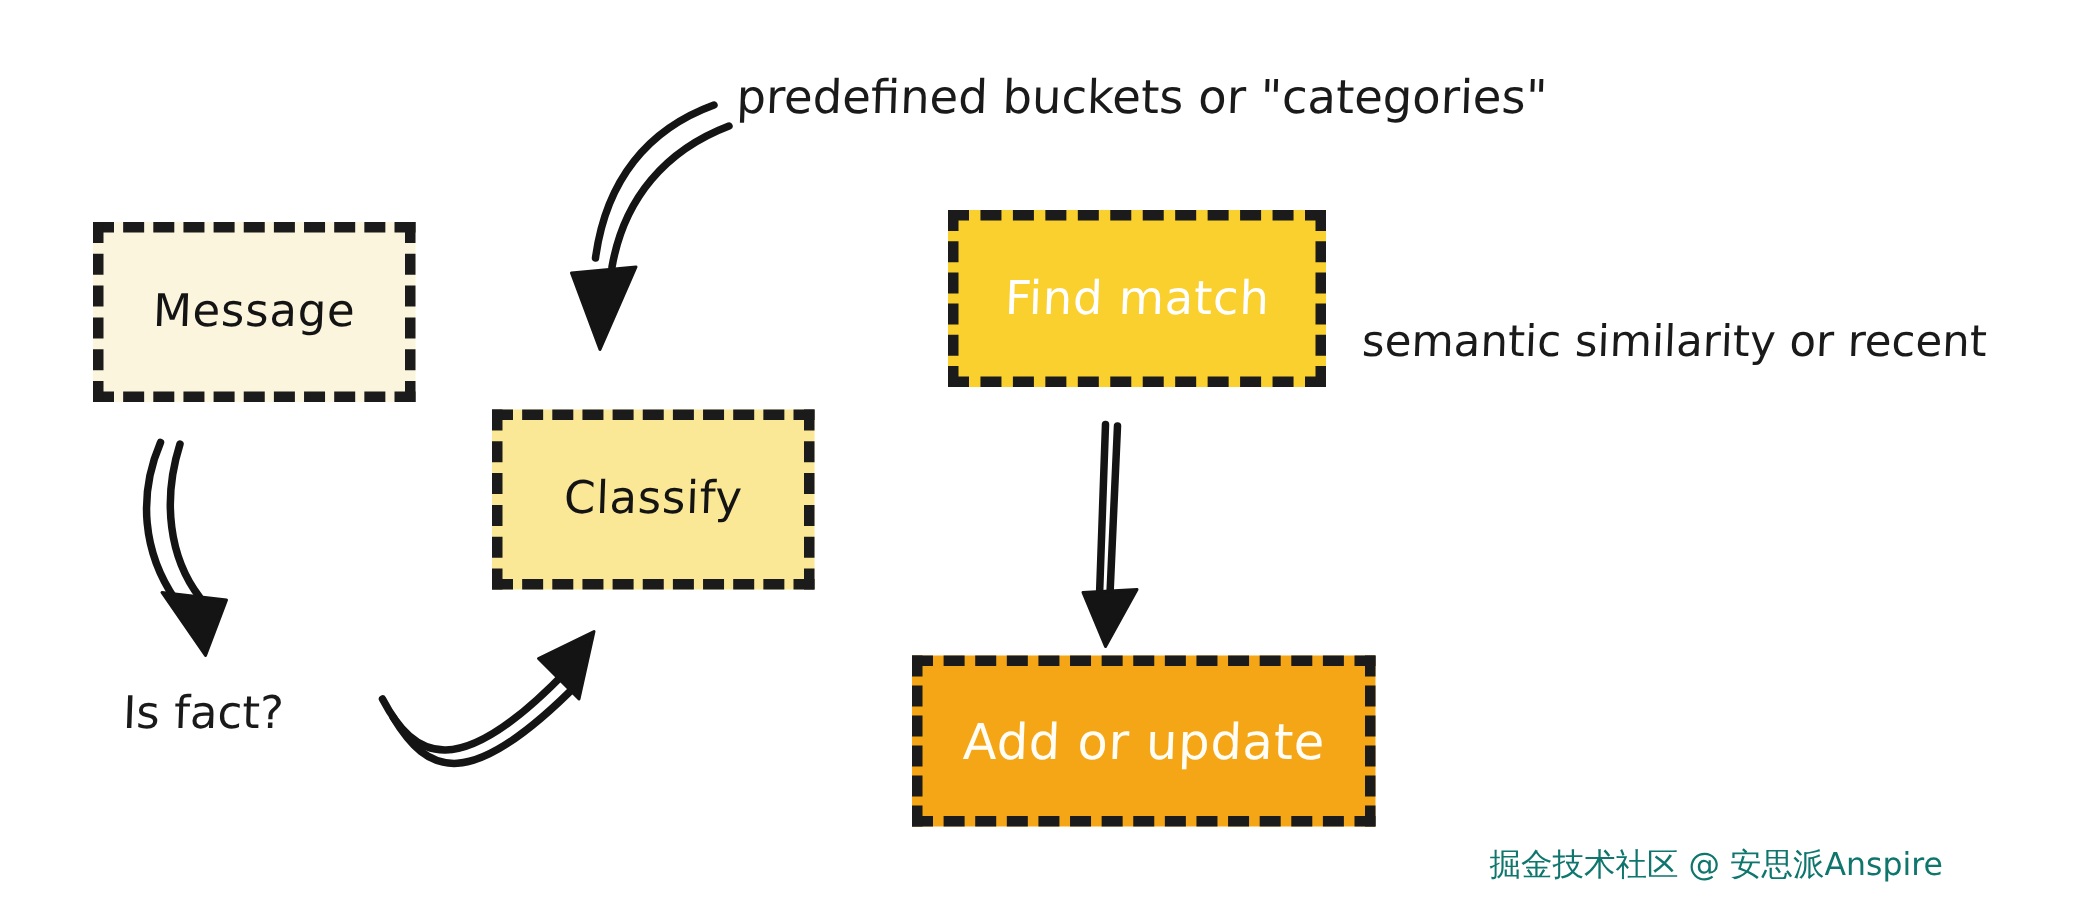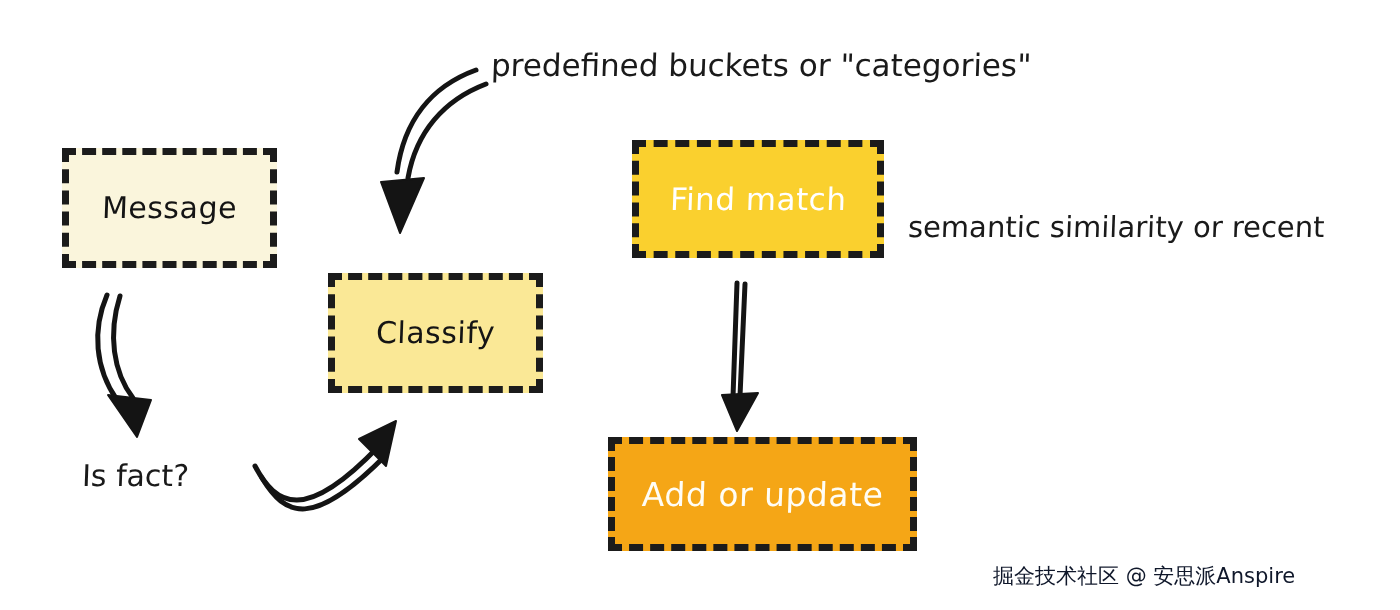--- a/index.html
+++ b/index.html
@@ -90,21 +90,21 @@
     left: 82px; top: 461px;
     font-size: 30px;
   }
 
   
   #watermark {
     position: absolute;
     left: 993px;
     top: 562px;
     font-size: 21px;
-    color: #0f172a;
+    color: #0f766e;
     font-family: "DejaVu Sans", sans-serif;
     white-space: nowrap;
     user-select: none;
   }
 
   
   #arrows {
     position: absolute;
     left: 0; top: 0;
     width: 1400px;

